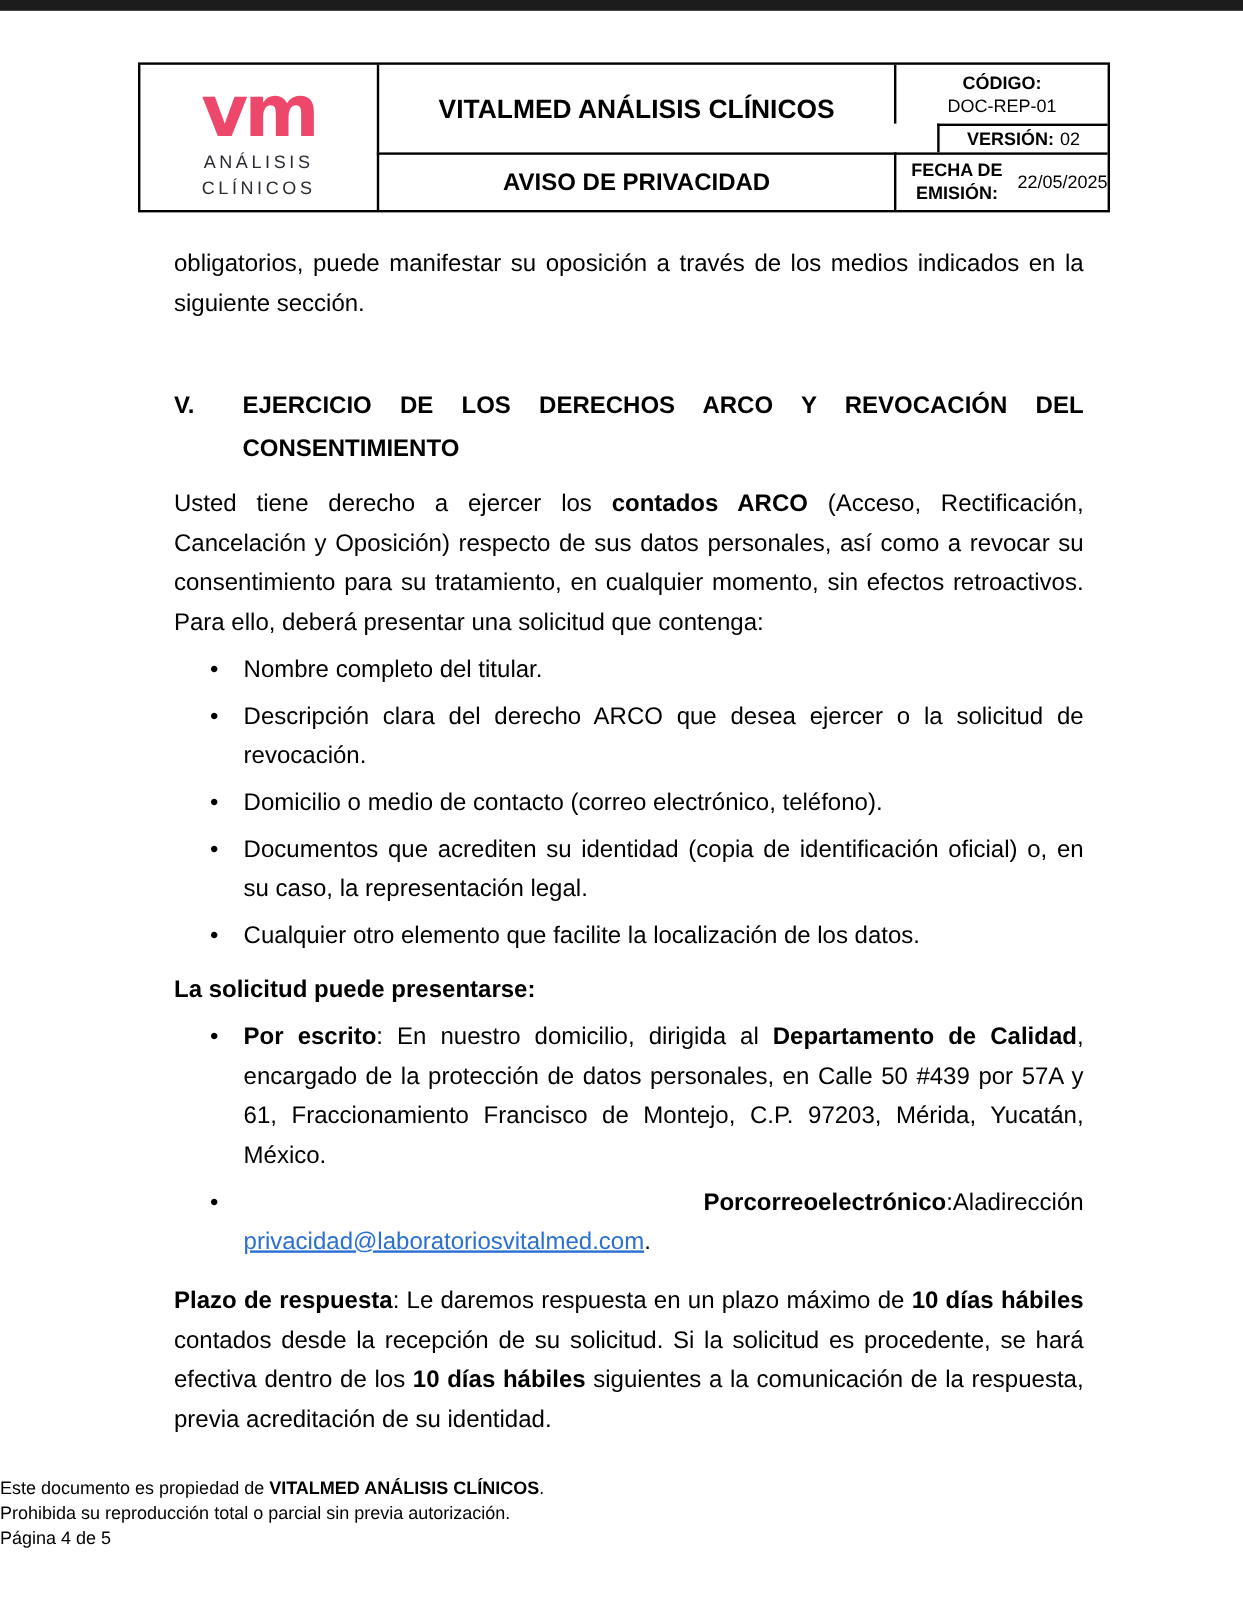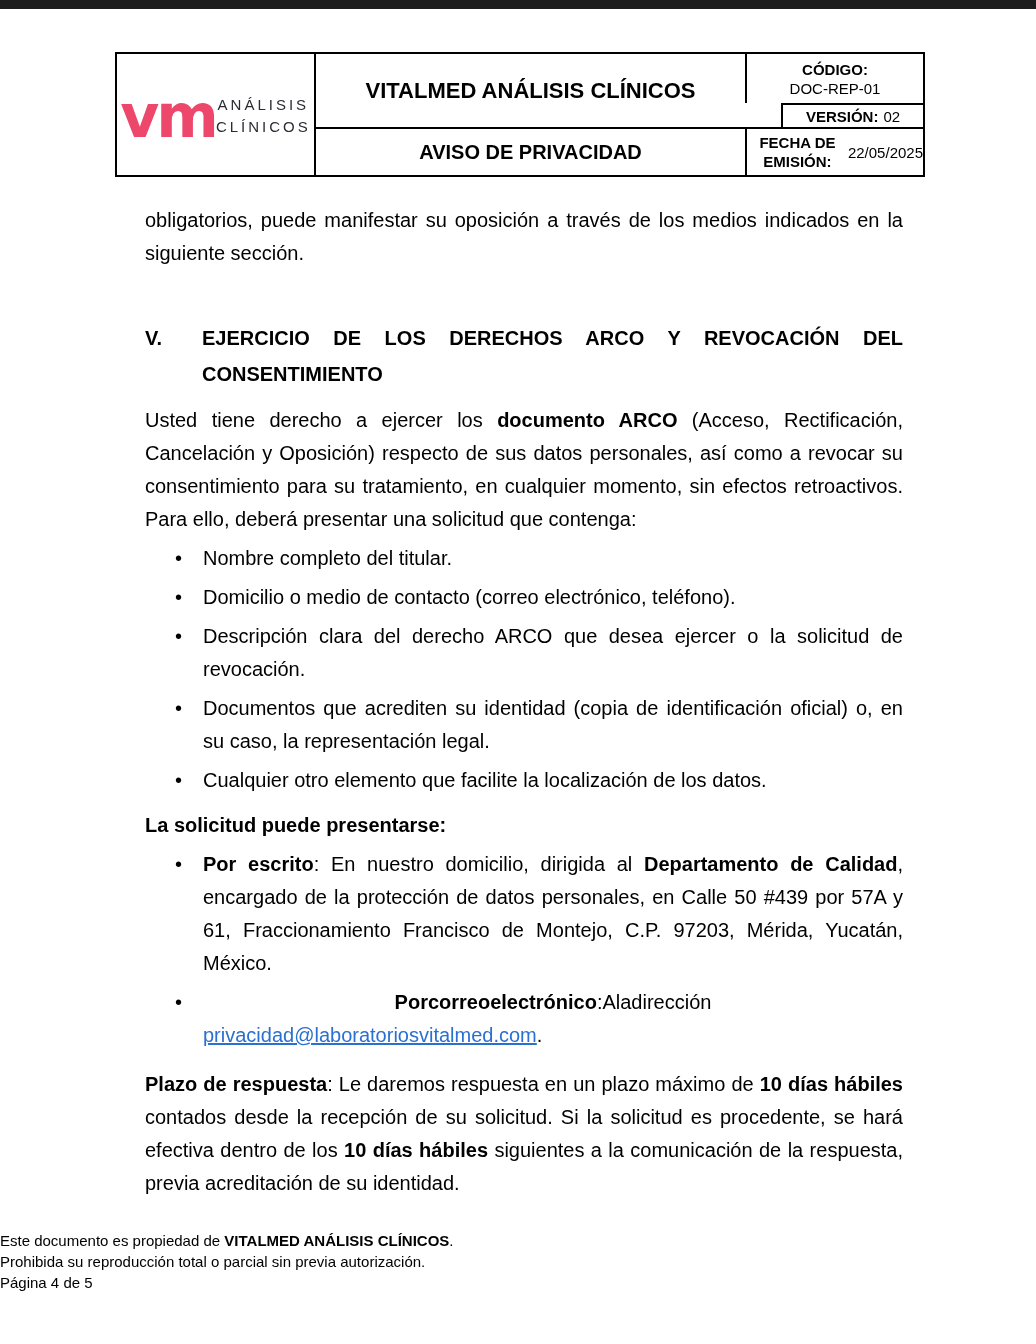--- a/index.html
+++ b/index.html
@@ -20,21 +20,21 @@
 
   
   .header-table{
     position:absolute;left:115px;top:52px;width:806px;
     border:2px solid #000;display:grid;
     grid-template-columns:197px 431px 178px;
     grid-template-rows:49px 24px 48px;
     background:#fff;
   }
   .cell{border-left:2px solid #000;border-top:2px solid #000;display:flex;align-items:center;justify-content:center;text-align:center;}
-  .logo-cell{grid-column:1;grid-row:1/4;border-left:none;border-top:none;flex-direction:row;padding-top:2px;}
+  .logo-cell{grid-column:1;grid-row:1/4;border-left:none;border-top:none;flex-direction:column;padding-top:2px;}
   .logo-mark{
     font-family:"DejaVu Sans",sans-serif;font-weight:bold;
     font-size:60px;line-height:62px;letter-spacing:-3px;color:var(--brand_color);
   }
   .logo-sub{font-size:15px;line-height:22px;letter-spacing:3px;color:var(--logo_sub_color);text-align:center;margin-top:1px;}
   .company-cell{grid-column:2;grid-row:1/3;border-top:none;font-weight:bold;font-size:22px;}
   .doctitle-cell{grid-column:2;grid-row:3;font-weight:bold;font-size:20px;}
   .code-cell{grid-column:3;grid-row:1;border-top:none;flex-direction:column;font-size:15px;line-height:19px;}
   .version-cell{grid-column:3;grid-row:2;font-size:15px;margin-left:36px;}
   .version-cell .val{margin-left:5px;}
@@ -45,21 +45,21 @@
   .para{font-size:20px;line-height:33px;text-align:justify;margin:0;}
   .intro{margin-top:22px;}
   .section-heading{margin-top:50px;font-weight:bold;font-size:20px;line-height:36px;display:flex;}
   .sec-num{width:57px;flex:none;}
   .sec-title{flex:1;text-align:justify;}
   .p-arco{margin-top:12px;}
   ul.blist{list-style:none;margin:0;padding:0;}
   .blist li{position:relative;padding-left:58px;margin-top:6px;font-size:20px;line-height:33px;text-align:justify;}
   .blist li::before{content:"\2022";position:absolute;left:30px;top:0;font-size:20px;line-height:33px;}
   .p-solicitud{margin-top:12px;font-weight:bold;}
-  .spread{display:flex;justify-content:center;}
+  .spread{display:flex;justify-content:flex-end;}
   .linkline{text-align:left;}
   a.doc-link{color:var(--link_color);cursor:pointer;}
   .plazo{margin-top:16px;}
 
   
   .doc-footer{position:absolute;left:0;top:1230px;width:100%;text-align:left;font-size:15px;line-height:21px;}
 </style>
 </head>
 <body>
 
@@ -90,26 +90,26 @@
 </div>
 
 <main class="doc-body">
   <p class="para intro">obligatorios, puede manifestar su oposición a través de los medios indicados en la siguiente sección.</p>
 
   <div class="section-heading">
     <span class="sec-num">V.</span>
     <span class="sec-title">EJERCICIO DE LOS DERECHOS ARCO Y REVOCACIÓN DEL CONSENTIMIENTO</span>
   </div>
 
-  <p class="para p-arco"><span>Usted tiene derecho a ejercer los </span><span><span class="b">documento ARCO</span></span><span> (Acceso, Rectificación, Cancelación y Oposición) respecto de sus datos personales, así como a revocar su consentimiento para su tratamiento, en cualquier momento, sin efectos retroactivos. Para ello, deberá presentar una solicitud que contenga:</span></p>
+  <p class="para p-arco"><span>Usted tiene derecho a ejercer los </span><span><span class="b">contados ARCO</span></span><span> (Acceso, Rectificación, Cancelación y Oposición) respecto de sus datos personales, así como a revocar su consentimiento para su tratamiento, en cualquier momento, sin efectos retroactivos. Para ello, deberá presentar una solicitud que contenga:</span></p>
 
   <ul class="blist">
     <li>Nombre completo del titular.</li>
+    <li>Descripción clara del derecho ARCO que desea ejercer o la solicitud de revocación.</li>
     <li>Domicilio o medio de contacto (correo electrónico, teléfono).</li>
-    <li>Descripción clara del derecho ARCO que desea ejercer o la solicitud de revocación.</li>
     <li>Documentos que acrediten su identidad (copia de identificación oficial) o, en su caso, la representación legal.</li>
     <li>Cualquier otro elemento que facilite la localización de los datos.</li>
   </ul>
 
   <p class="para p-solicitud">La solicitud puede presentarse:</p>
 
   <ul class="blist">
     <li><span><span class="b">Por escrito</span></span><span>: En nuestro domicilio, dirigida al </span><span><span class="b">Departamento de Calidad</span></span><span>, encargado de la protección de datos personales, en Calle 50 #439 por 57A y 61, Fraccionamiento Francisco de Montejo, C.P. 97203, Mérida, Yucatán, México.</span></li>
     <li>
       <div class="spread">

